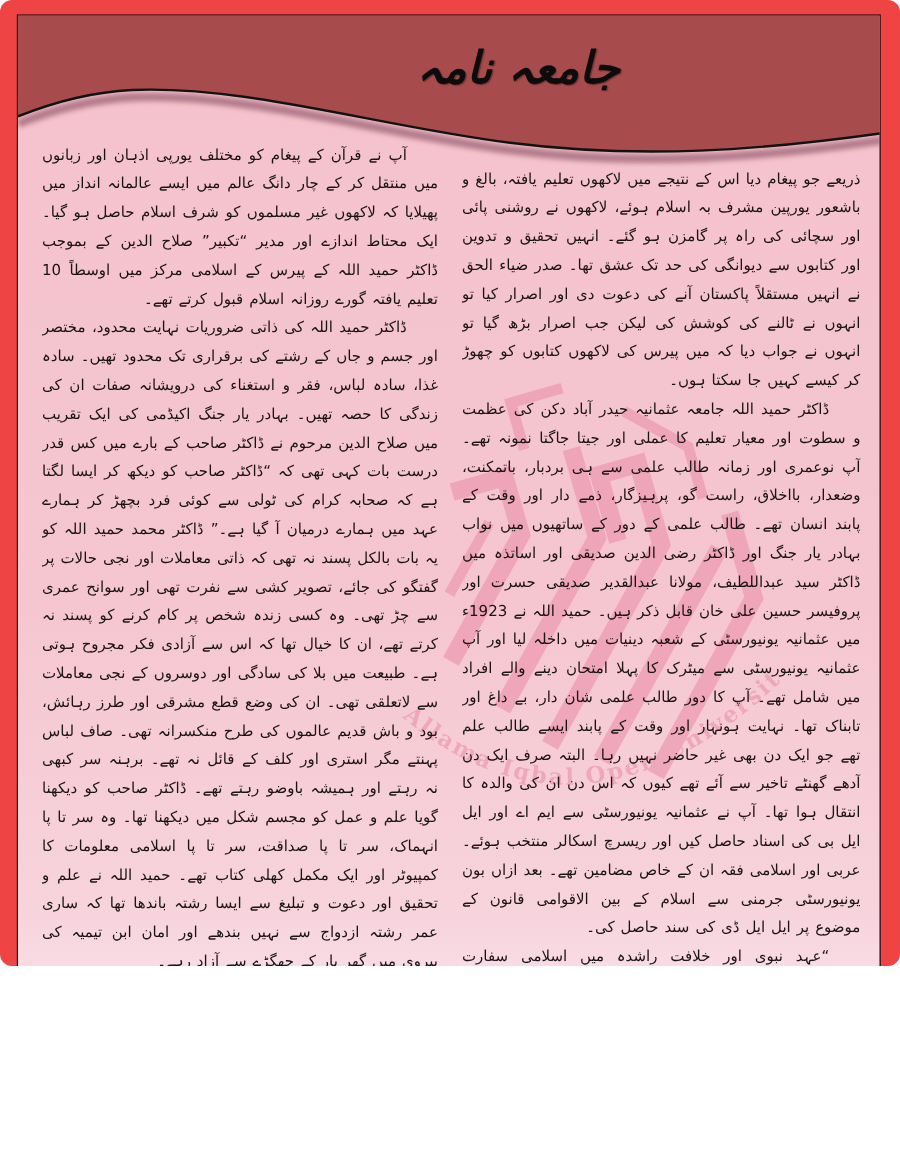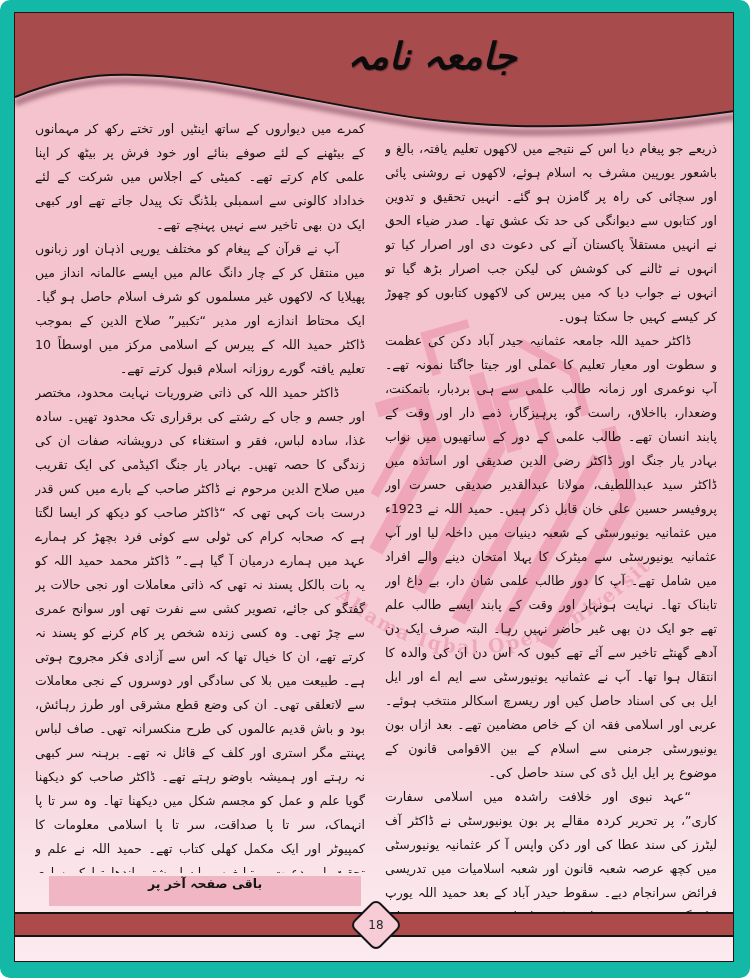--- a/index.html
+++ b/index.html
@@ -1,18 +1,18 @@
 <!DOCTYPE html>
 <html lang="ur"><head>
 <meta charset="utf-8">
 <style>
   html,body { margin:0; padding:0; background:#ffffff; }
   .page {
-    position:relative; width:750px; height:978px;
-    background:#14b8a6; border-radius:10px; overflow:hidden;
+    position:relative; width:750px; height:805px;
+    background:#ef4444; border-radius:10px; overflow:hidden;
     font-family:"DejaVu Sans", sans-serif;
   }
   .content {
     position:absolute; left:14px; top:12px; width:720px; height:950px;
     box-sizing:border-box; border:1px solid #2e1013;
     background:linear-gradient(180deg,#f4c2cd 0%, #f5c6d0 52%, #f7d3dc 78%, #fae4ea 90%, #fbeaef 100%);
     overflow:hidden;
   }
   .hdr-svg { position:absolute; left:0; top:0; width:720px; height:150px; display:block; }
   .masthead {
@@ -97,21 +97,20 @@
       </text>
     </svg>
 
     <div class="col col-right">
       <p class="para">ذریعے جو پیغام دیا اس کے نتیجے میں لاکھوں تعلیم یافتہ، بالغ و باشعور یورپین مشرف بہ اسلام ہوئے، لاکھوں نے روشنی پائی اور سچائی کی راہ پر گامزن ہو گئے۔ انہیں تحقیق و تدوین اور کتابوں سے دیوانگی کی حد تک عشق تھا۔ صدر ضیاء الحق نے انہیں مستقلاً پاکستان آنے کی دعوت دی اور اصرار کیا تو انہوں نے ٹالنے کی کوشش کی لیکن جب اصرار بڑھ گیا تو انہوں نے جواب دیا کہ میں پیرس کی لاکھوں کتابوں کو چھوڑ کر کیسے کہیں جا سکتا ہوں۔</p>
       <p class="para indent">ڈاکٹر حمید اللہ جامعہ عثمانیہ حیدر آباد دکن کی عظمت و سطوت اور معیار تعلیم کا عملی اور جیتا جاگتا نمونہ تھے۔ آپ نوعمری اور زمانہ طالب علمی سے ہی بردبار، باتمکنت، وضعدار، بااخلاق، راست گو، پرہیزگار، ذمے دار اور وقت کے پابند انسان تھے۔ طالب علمی کے دور کے ساتھیوں میں نواب بہادر یار جنگ اور ڈاکٹر رضی الدین صدیقی اور اساتذہ میں ڈاکٹر سید عبداللطیف، مولانا عبدالقدیر صدیقی حسرت اور پروفیسر حسین علی خان قابل ذکر ہیں۔ حمید اللہ نے 1923ء میں عثمانیہ یونیورسٹی کے شعبہ دینیات میں داخلہ لیا اور آپ عثمانیہ یونیورسٹی سے میٹرک کا پہلا امتحان دینے والے افراد میں شامل تھے۔ آپ کا دور طالب علمی شان دار، بے داغ اور تابناک تھا۔ نہایت ہونہار اور وقت کے پابند ایسے طالب علم تھے جو ایک دن بھی غیر حاضر نہیں رہا۔ البتہ صرف ایک دن آدھے گھنٹے تاخیر سے آئے تھے کیوں کہ اس دن ان کی والدہ کا انتقال ہوا تھا۔ آپ نے عثمانیہ یونیورسٹی سے ایم اے اور ایل ایل بی کی اسناد حاصل کیں اور ریسرچ اسکالر منتخب ہوئے۔ عربی اور اسلامی فقہ ان کے خاص مضامین تھے۔ بعد ازاں بون یونیورسٹی جرمنی سے اسلام کے بین الاقوامی قانون کے موضوع پر ایل ایل ڈی کی سند حاصل کی۔</p>
       <p class="para indent">“عہد نبوی اور خلافت راشدہ میں اسلامی سفارت کاری”، پر تحریر کردہ مقالے پر بون یونیورسٹی نے ڈاکٹر آف لیٹرز کی سند عطا کی اور دکن واپس آ کر عثمانیہ یونیورسٹی میں کچھ عرصہ شعبہ قانون اور شعبہ اسلامیات میں تدریسی فرائض سرانجام دیے۔ سقوط حیدر آباد کے بعد حمید اللہ یورپ چلے گئے۔ جرمنی و فرانس کی جامعات میں تدریسی خدمات انجام دیتے رہے۔ موصوف پاکستان بھی آئے اور شاید ارادہ مستقل قیام کا تھا لیکن بوجوہ وہ دلبرداشتہ ہو کر پیرس چلے گئے۔ پاکستان میں جب آئین سازی کے ضمن میں اسلامی شریعت کے ماہرین کی کمیٹی قائم ہوئی تو ڈاکٹر صاحب کی خدمات بھی حاصل کی گئیں۔ ڈاکٹر صاحب کسی سرکاری سہولت، طمطراق اور وظیفے یا معاوضے کو قبول نہ کرتے ہوئے خداداد کالونی کے ایک مختصر مکان میں مقیم رہے۔ سادا سے</p>
     </div>
 
     <div class="col col-left">
-      <p class="para">کمرے میں دیواروں کے ساتھ اینٹیں اور تختے رکھ کر مہمانوں کے بیٹھنے کے لئے صوفے بنائے اور خود فرش پر بیٹھ کر اپنا علمی کام کرتے تھے۔ کمیٹی کے اجلاس میں شرکت کے لئے خداداد کالونی سے اسمبلی بلڈنگ تک پیدل جاتے تھے اور کبھی ایک دن بھی تاخیر سے نہیں پہنچے تھے۔</p>
       <p class="para indent">آپ نے قرآن کے پیغام کو مختلف یورپی اذہان اور زبانوں میں منتقل کر کے چار دانگ عالم میں ایسے عالمانہ انداز میں پھیلایا کہ لاکھوں غیر مسلموں کو شرف اسلام حاصل ہو گیا۔ ایک محتاط اندازے اور مدیر “تکبیر” صلاح الدین کے بموجب ڈاکٹر حمید اللہ کے پیرس کے اسلامی مرکز میں اوسطاً 10 تعلیم یافتہ گورے روزانہ اسلام قبول کرتے تھے۔</p>
       <p class="para indent">ڈاکٹر حمید اللہ کی ذاتی ضروریات نہایت محدود، مختصر اور جسم و جاں کے رشتے کی برقراری تک محدود تھیں۔ سادہ غذا، سادہ لباس، فقر و استغناء کی درویشانہ صفات ان کی زندگی کا حصہ تھیں۔ بہادر یار جنگ اکیڈمی کی ایک تقریب میں صلاح الدین مرحوم نے ڈاکٹر صاحب کے بارے میں کس قدر درست بات کہی تھی کہ “ڈاکٹر صاحب کو دیکھ کر ایسا لگتا ہے کہ صحابہ کرام کی ٹولی سے کوئی فرد بچھڑ کر ہمارے عہد میں ہمارے درمیان آ گیا ہے۔” ڈاکٹر محمد حمید اللہ کو یہ بات بالکل پسند نہ تھی کہ ذاتی معاملات اور نجی حالات پر گفتگو کی جائے، تصویر کشی سے نفرت تھی اور سوانح عمری سے چڑ تھی۔ وہ کسی زندہ شخص پر کام کرنے کو پسند نہ کرتے تھے، ان کا خیال تھا کہ اس سے آزادی فکر مجروح ہوتی ہے۔ طبیعت میں بلا کی سادگی اور دوسروں کے نجی معاملات سے لاتعلقی تھی۔ ان کی وضع قطع مشرقی اور طرز رہائش، بود و باش قدیم عالموں کی طرح منکسرانہ تھی۔ صاف لباس پہنتے مگر استری اور کلف کے قائل نہ تھے۔ برہنہ سر کبھی نہ رہتے اور ہمیشہ باوضو رہتے تھے۔ ڈاکٹر صاحب کو دیکھنا گویا علم و عمل کو مجسم شکل میں دیکھنا تھا۔ وہ سر تا پا انہماک، سر تا پا صداقت، سر تا پا اسلامی معلومات کا کمپیوٹر اور ایک مکمل کھلی کتاب تھے۔ حمید اللہ نے علم و تحقیق اور دعوت و تبلیغ سے ایسا رشتہ باندھا تھا کہ ساری عمر رشتہ ازدواج سے نہیں بندھے اور امان ابن تیمیہ کی پیروی میں گھر بار کے جھگڑے سے آزاد رہے۔</p>
 
     </div>
 
     <div class="continued">
       <span>باقی صفحہ آخر پر</span>
     </div>
 
     <div class="pagebar"></div>

